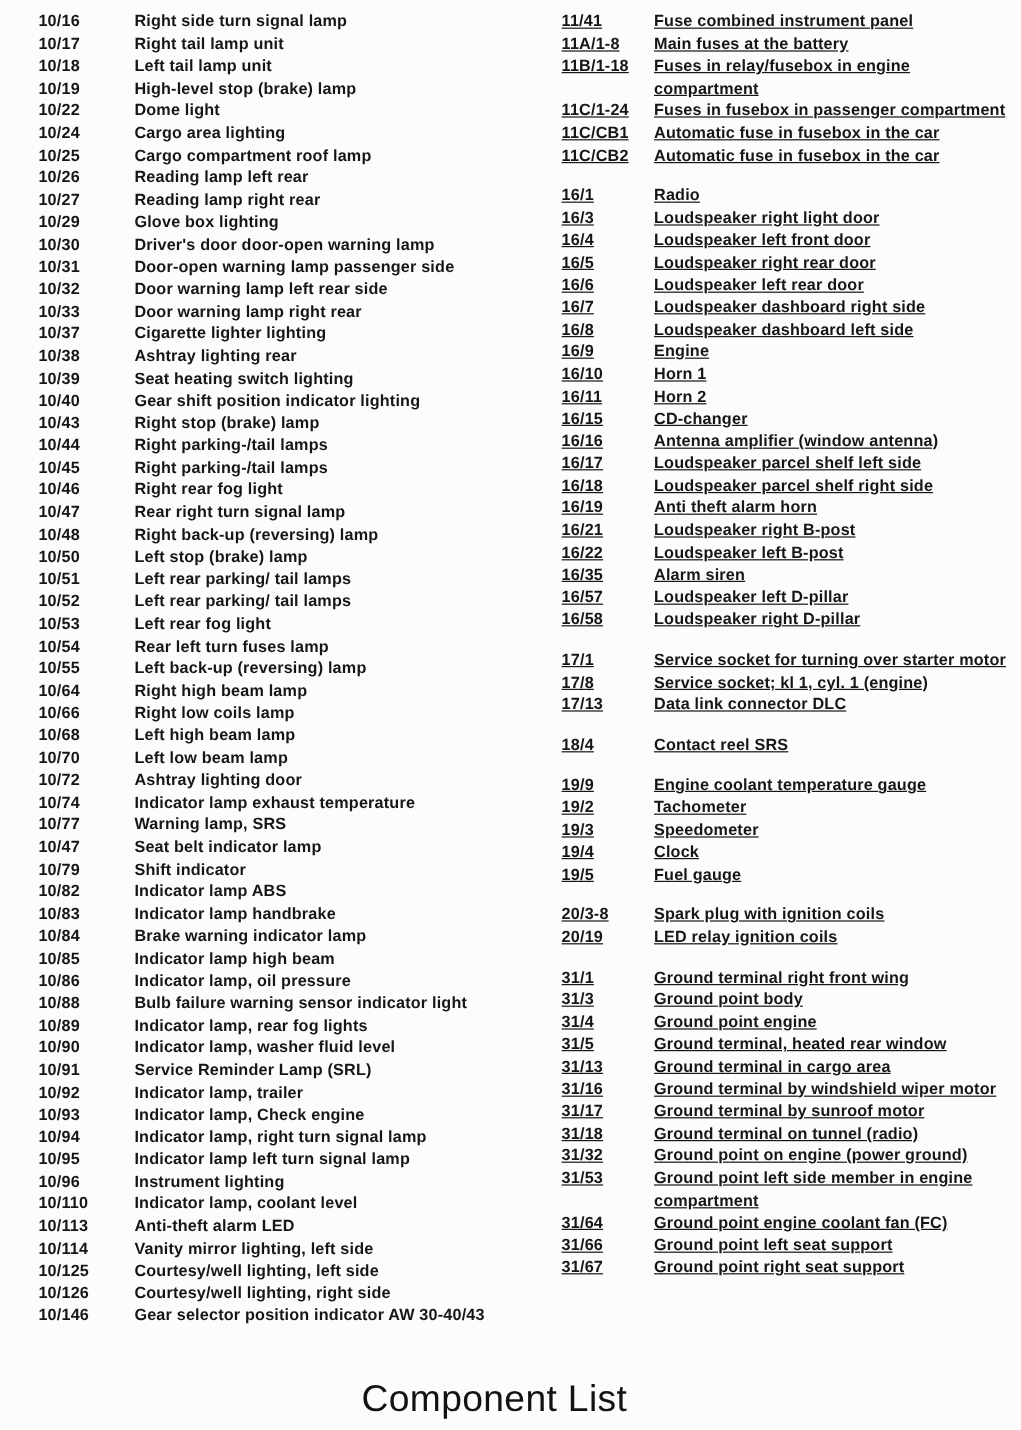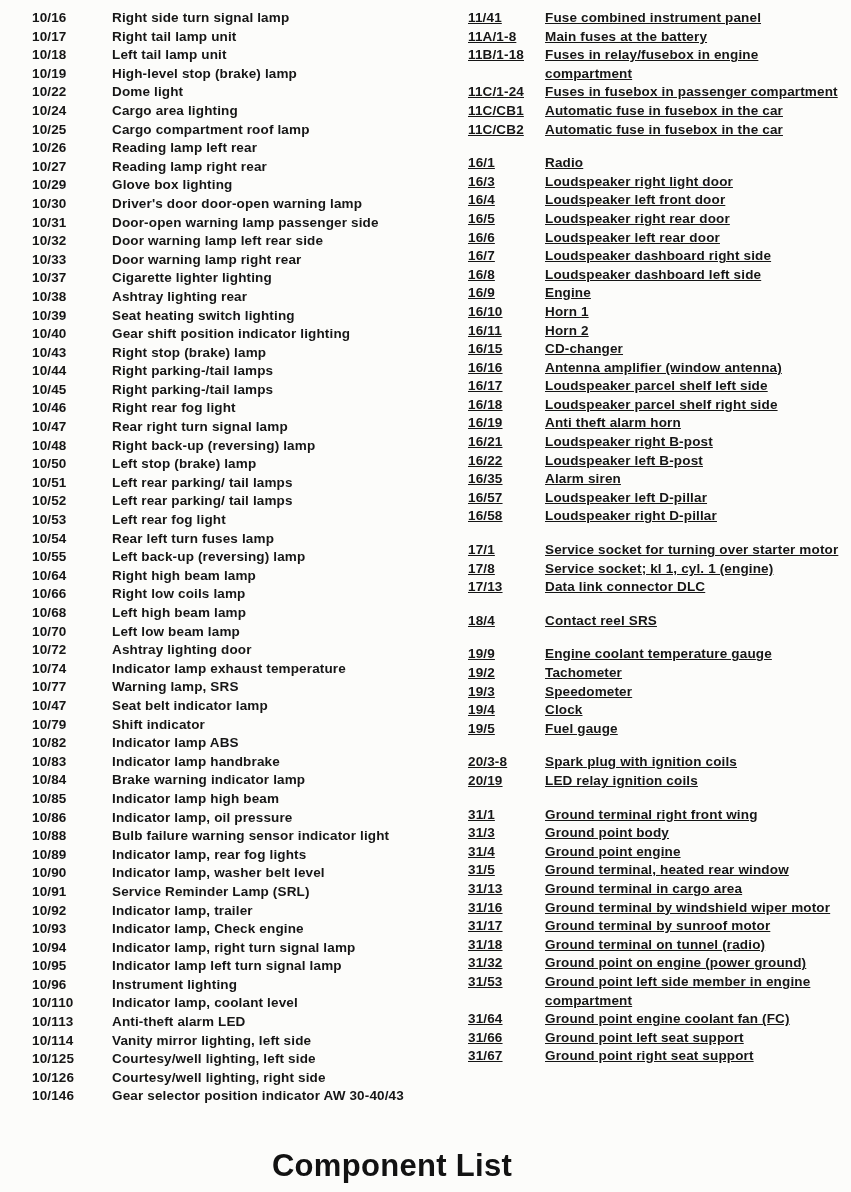--- a/index.html
+++ b/index.html
@@ -57,23 +57,24 @@
     margin-top: 15px;
   }
   .title {
     position: absolute;
     top: 1148px;
     left: 0;
     width: 784px;
     margin: 0;
     text-align: center;
     font-size: 31px;
-    font-weight: 700;
+    font-weight: 400;
     letter-spacing: 0.3px;
     color: #121212;
+    padding-left: 20px;
   }
 </style>
 </head>
 <body>
 
 <div class="page">
   <div class="columns">
     <div class="col col-left">
         <div class="group">
           <div class="row">
@@ -255,21 +256,21 @@
           <div class="row">
             <span class="code">10/88</span>
             <span class="desc">Bulb failure warning sensor indicator light</span>
           </div>
           <div class="row">
             <span class="code">10/89</span>
             <span class="desc">Indicator lamp, rear fog lights</span>
           </div>
           <div class="row">
             <span class="code">10/90</span>
-            <span class="desc">Indicator lamp, washer belt level</span>
+            <span class="desc">Indicator lamp, washer fluid level</span>
           </div>
           <div class="row">
             <span class="code">10/91</span>
             <span class="desc">Service Reminder Lamp (SRL)</span>
           </div>
           <div class="row">
             <span class="code">10/92</span>
             <span class="desc">Indicator lamp, trailer</span>
           </div>
           <div class="row">

